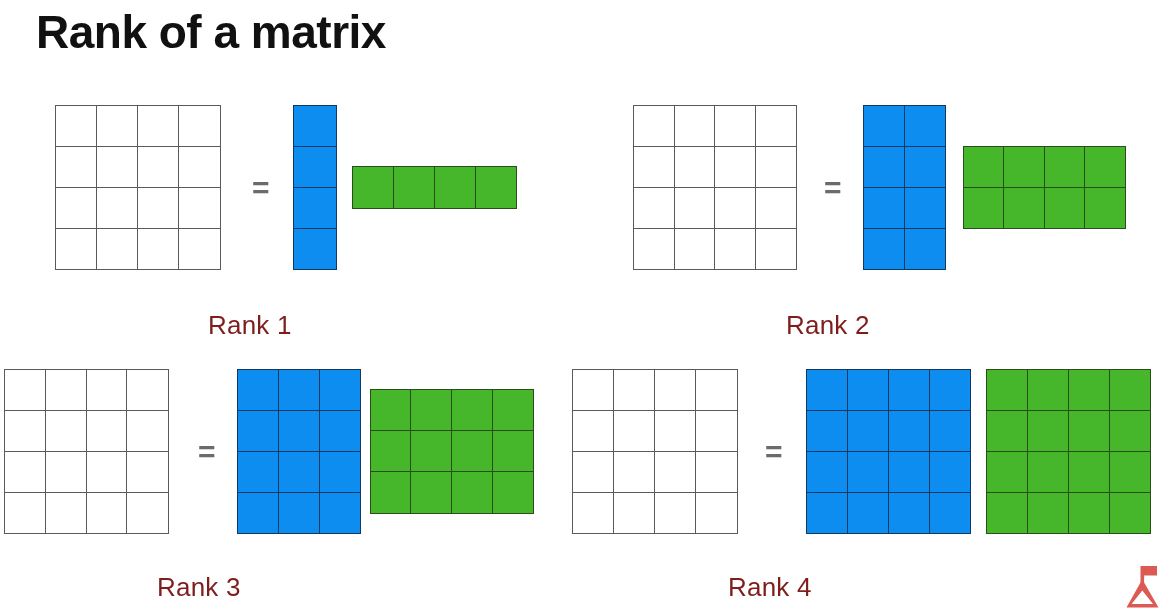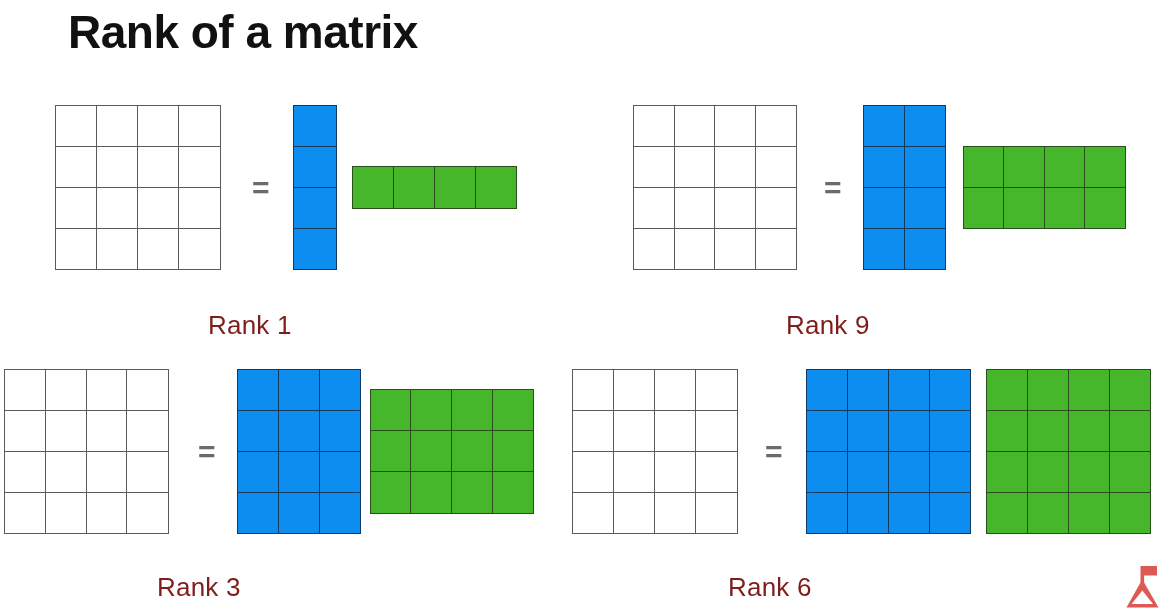--- a/index.html
+++ b/index.html
@@ -21,21 +21,20 @@
   #slide-title {
     position: absolute;
     left: 36px;
     top: 6px;
     font-size: 46px;
     font-weight: bold;
     letter-spacing: -0.5px;
     color: #111111;
     line-height: 1.15;
     white-space: nowrap;
-    margin-left: 32px;
   }
 
   .panel-row {
     position: absolute;
     display: flex;
     align-items: center;
   }
 
   
   .matrix {
@@ -161,21 +160,21 @@
       <div class="cell"></div>
       <div class="cell"></div>
       <div class="cell"></div>
       <div class="cell"></div>
       <div class="cell"></div>
       <div class="cell"></div>
       <div class="cell"></div>
       <div class="cell"></div>
     </div>
 </div>
-<div class="rank-label" style="left:786px; top:310px;">Rank 9</div>
+<div class="rank-label" style="left:786px; top:310px;">Rank 2</div>
 
 <div class="panel-row" id="panel-rank-3" style="left:5px; top:369px; height:165px;">
   <div class="matrix white" style="width:163px; height:164px; grid-template-columns:repeat(4,1fr); grid-template-rows:repeat(4,1fr);">
       <div class="cell"></div>
       <div class="cell"></div>
       <div class="cell"></div>
       <div class="cell"></div>
       <div class="cell"></div>
       <div class="cell"></div>
       <div class="cell"></div>
@@ -271,21 +270,21 @@
       <div class="cell"></div>
       <div class="cell"></div>
       <div class="cell"></div>
       <div class="cell"></div>
       <div class="cell"></div>
       <div class="cell"></div>
       <div class="cell"></div>
       <div class="cell"></div>
     </div>
 </div>
-<div class="rank-label" style="left:728px; top:572px;">Rank 6</div>
+<div class="rank-label" style="left:728px; top:572px;">Rank 4</div>
 
 <svg id="flask-logo" viewBox="0 0 42 48">
   <g fill="#dc5a53">
 
     <path d="M20.5 3 h13.5 v9.5 h-13.5 z"></path>
 
     <rect x="17.5" y="3" width="3.6" height="17"></rect>
 
     <path d="M17.5 19.5 L3.5 44.5 h32 L21.1 19.5 z
              M19.3 27.5 L30.0 41.0 h-21.4 z" fill-rule="evenodd"></path>

